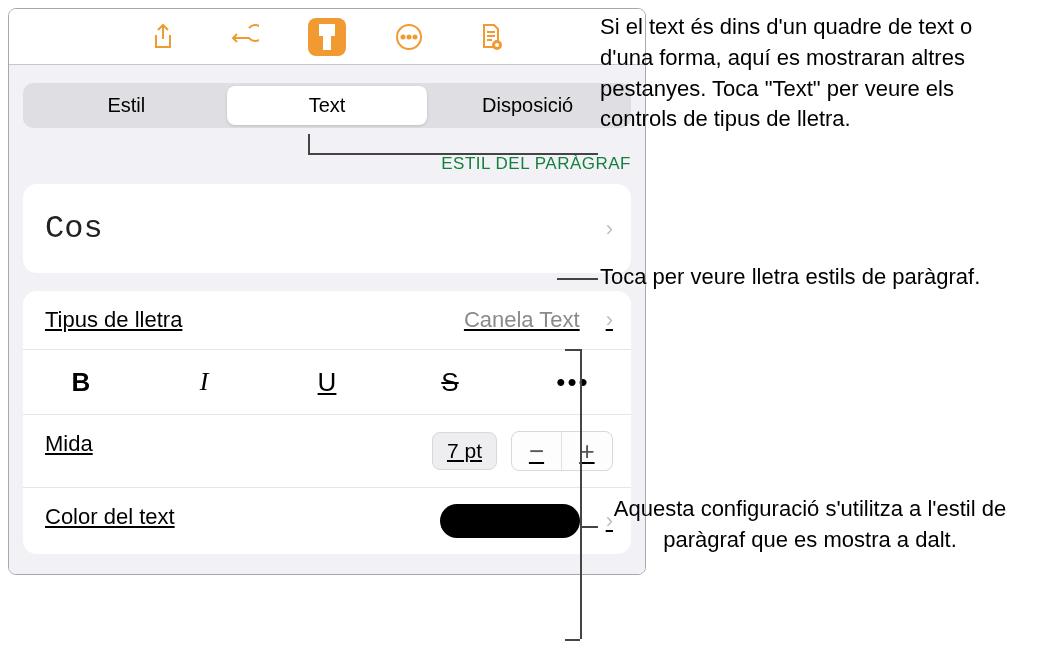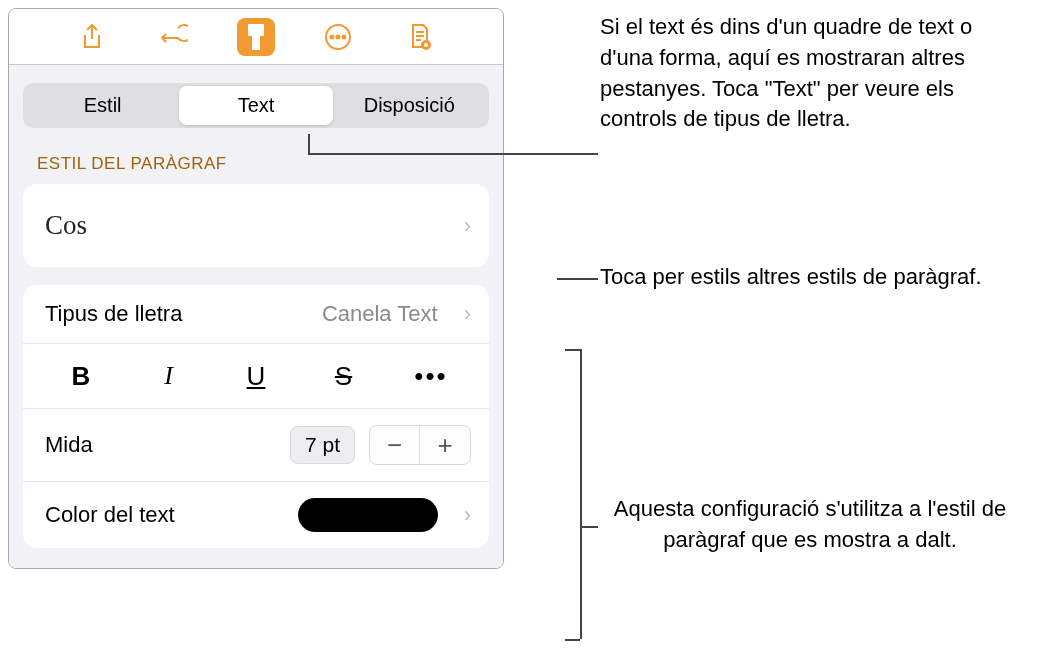--- a/index.html
+++ b/index.html
@@ -8,21 +8,21 @@
       background: #fff;
       width: 1039px;
       height: 662px;
       position: relative;
       overflow: hidden;
     }
     .panel {
       position: absolute;
       left: 8px;
       top: 8px;
-      width: 496px;
+      width: 638px;
       border: 1.5px solid #a8a8a8;
       border-radius: 8px;
       overflow: hidden;
       background: #fff;
     }
     .toolbar {
       height: 56px;
       border-bottom: 1px solid #c8c8c8;
       display: flex;
       align-items: center;
@@ -64,53 +64,54 @@
       border-radius: 8px;
       cursor: pointer;
     }
     .seg-item.active {
       background: #fff;
       font-weight: 400;
       box-shadow: 0 1px 3px rgba(0,0,0,0.15);
     }
     .section-label {
       font-size: 17px;
-      color: #a16207;
+      color: #15803d;
       letter-spacing: 0.5px;
       margin: 12px 0 10px 14px;
+      text-align: right;
     }
     .card {
       background: #fff;
       border-radius: 14px;
       overflow: hidden;
     }
     .para-style-row {
       display: flex;
       align-items: center;
       justify-content: space-between;
       padding: 26px 18px 26px 22px;
       cursor: pointer;
     }
     .para-style-name {
-      font-family: Liberation Serif, serif;
-      font-size: 27px;
+      font-family: Liberation Mono, monospace;
+      font-size: 32px;
       color: #222;
     }
     .chevron {
       color: #c0c0c4;
       font-size: 22px;
       font-weight: 300;
     }
     .card2 { margin-top: 18px; }
     .row {
       display: flex;
-      align-items: center;
       justify-content: space-between;
       padding: 16px 18px 16px 22px;
       border-bottom: 1px solid #e5e5e9;
+      text-decoration: underline;
     }
     .row:last-child { border-bottom: none; }
     .row-label { font-size: 22px; color: #000; }
     .row-value { font-size: 22px; color: #8a8a8e; display: flex; align-items: center; gap: 26px; }
     .style-buttons {
       display: flex;
       justify-content: space-between;
       padding: 10px 18px;
       border-bottom: 1px solid #e5e5e9;
     }
@@ -279,15 +280,15 @@
 
 <div class="callout-line" style="left:557px; top:278px; width:41px;"></div>
 
 <div class="callout-vline" style="left:580px; top:349px; height:290px;"></div>
 <div class="callout-line" style="left:565px; top:349px; width:15px;"></div>
 <div class="callout-line" style="left:565px; top:639px; width:15px;"></div>
 <div class="callout-line" style="left:580px; top:526px; width:18px;"></div>
 
 <div class="annotations">
   <div class="anno" style="top:0px;">Si el text és dins d'un quadre de text o d'una forma, aquí es mostraran altres pestanyes. Toca "Text" per veure els controls de tipus de lletra.</div>
-  <div class="anno" style="top:250px;">Toca per estils altres estils de paràgraf.</div>
+  <div class="anno" style="top:250px;">Toca per veure lletra estils de paràgraf.</div>
   <div class="anno" style="top:482px;text-align:center;">Aquesta configuració s'utilitza a l'estil de paràgraf que es mostra a dalt.</div>
 </div>
 
 </body></html>

